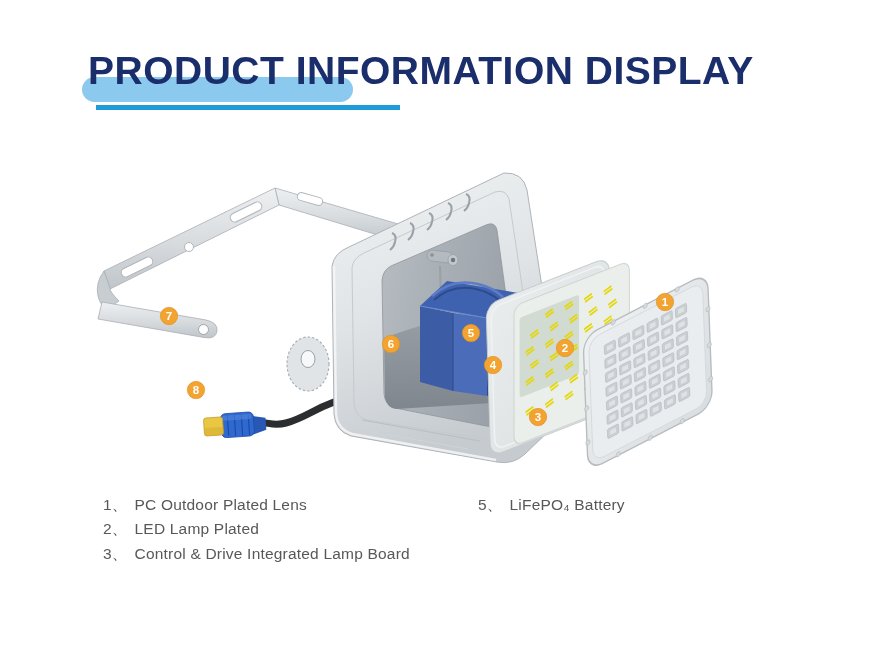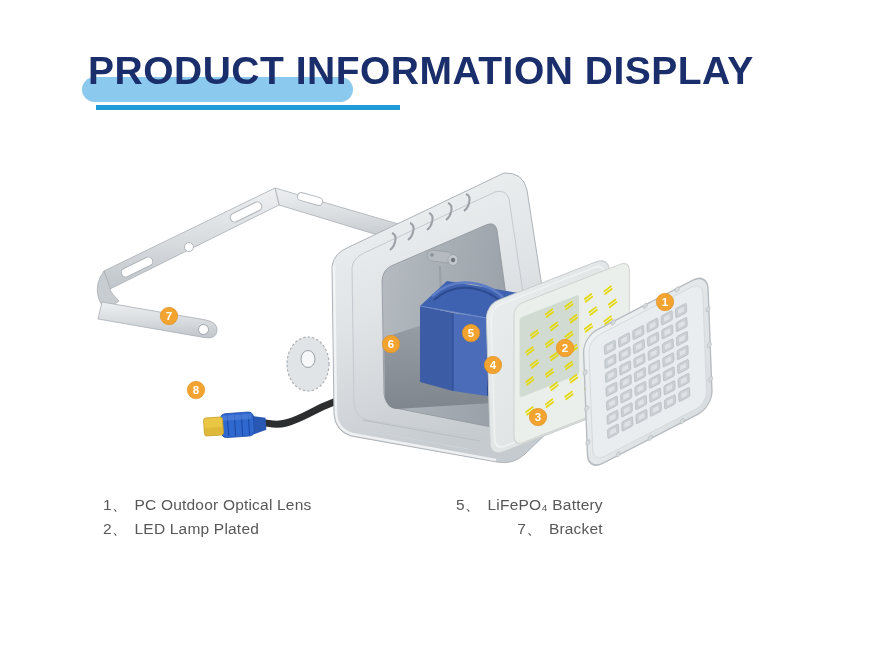--- a/index.html
+++ b/index.html
@@ -23,21 +23,21 @@
   }
   
   .diagram { position:absolute; left:0; top:0; width:887px; height:653px; z-index:3; }
   
   .legend-col {
     position:absolute; top:497px; z-index:4;
     font-size:15.5px; line-height:16px; letter-spacing:0.2px;
     color:var(--c-text,#58585a);
   }
   .legend-col.left  { left:103px; }
-  .legend-col.right { left:456px;text-align:right; }
+  .legend-col.right { left:478px; }
   .lrow { margin-bottom:8.3px; white-space:nowrap; }
   .lnum { margin-right:7px; }
 </style>
 </head>
 <body>
 
 <div class="canvas">
 
   <div class="title-pill"></div>
   <div class="title-underline"></div>
@@ -423,20 +423,20 @@
           <text x="169" y="316" dy="0.38em" text-anchor="middle" font-family="&quot;Liberation Sans&quot;, sans-serif" font-size="11.5" font-weight="bold" fill="#ffffff">7</text>
         </g>
         <g>
           <circle cx="196" cy="390" r="8.7" fill="#f3a32f" stroke="#dd8f1e" stroke-width="0.6"></circle>
           <text x="196" y="390" dy="0.38em" text-anchor="middle" font-family="&quot;Liberation Sans&quot;, sans-serif" font-size="11.5" font-weight="bold" fill="#ffffff">8</text>
         </g>
       </g>
   </svg>
 
   <div class="legend-col left" id="legend-left">
-      <div class="lrow"><span class="lnum">1、</span><span>PC Outdoor Optical Lens</span></div>
+      <div class="lrow"><span class="lnum">1、</span><span>PC Outdoor Plated Lens</span></div>
       <div class="lrow"><span class="lnum">2、</span><span>LED Lamp Plated</span></div>
+      <div class="lrow"><span class="lnum">3、</span><span>Control &amp; Drive Integrated Lamp Board</span></div>
     </div>
   <div class="legend-col right" id="legend-right">
       <div class="lrow"><span class="lnum">5、</span><span>LiFePO₄ Battery</span></div>
-      <div class="lrow"><span class="lnum">7、</span><span>Bracket</span></div>
     </div>
 </div>
 
 </body></html>

